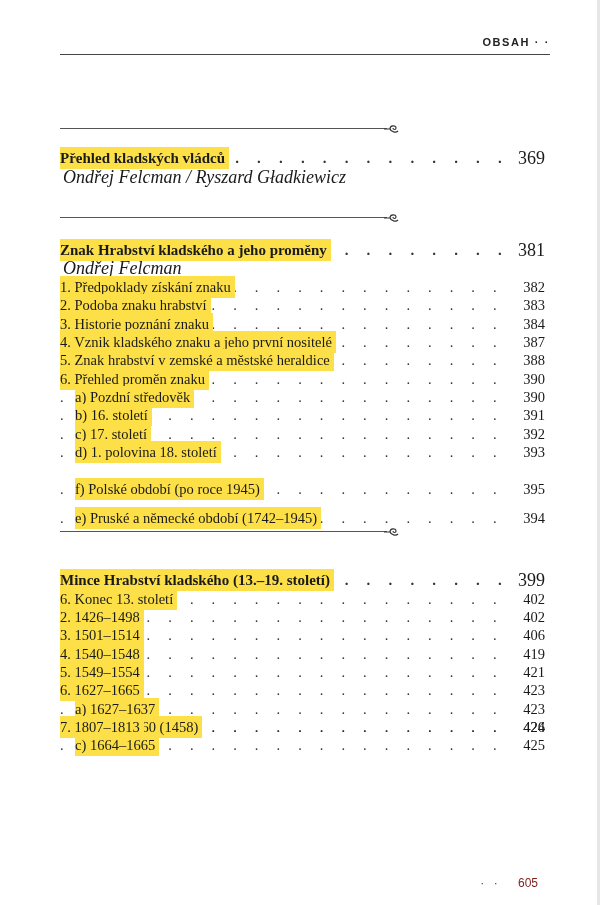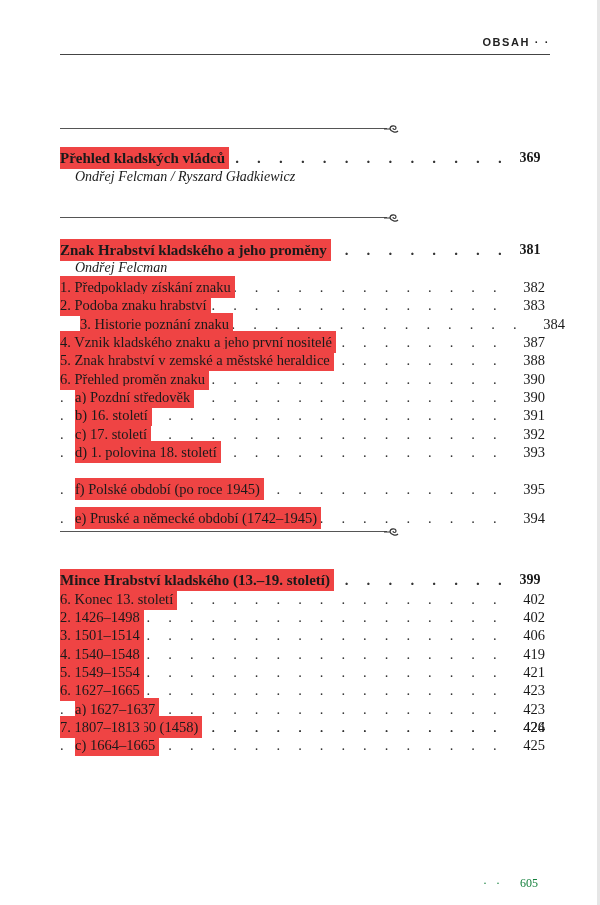--- a/index.html
+++ b/index.html
@@ -65,21 +65,21 @@
       left: 60px;
       width: 485px;
       height: 22px;
       font-size: 14.5px;
       line-height: 22px;
     }
     .entry .text {
       position: absolute;
       left: 0;
       top: 0;
-      background: #ef4444;
+      background: #fde047;
       padding-right: 4px;
       white-space: nowrap;
       z-index: 2;
     }
     .entry .dots {
       position: absolute;
       left: 0;
       right: 44px;
       top: 0;
       overflow: hidden;
@@ -91,38 +91,38 @@
     }
     .entry .page {
       position: absolute;
       right: 0;
       top: 0;
       width: 30px;
       text-align: right;
       white-space: nowrap;
     }
     .entry.title { font-weight: bold; font-size: 15px; }
-    .entry.title .page { font-weight: bold; font-size: 14px; text-align: center; }
+    .entry.title .page { font-weight: normal; font-size: 18px; }
     .author {
       position: absolute;
-      left: 75px;
+      left: 63px;
       font-style: italic;
-      font-size: 14px;
+      font-size: 18px;
       line-height: 22px;
       white-space: nowrap;
     }
     .indent1 .text { left: 0; }
     .indent2 .text { left: 15px; }
     .folio {
       position: absolute;
       top: 876px;
       right: 62px;
-      font-family: Liberation Serif, serif;
+      font-family: Liberation Sans, sans-serif;
       font-size: 12px;
-      color: #15803d;
+      color: #7f1d1d;
     }
     .folio .bullets {
       letter-spacing: 3px;
       margin-right: 14px;
     }
   </style>
 </head>
 <body>
 
 <div class="page-edge"></div>
@@ -162,21 +162,21 @@
 <div class="entry indent1" style="top:276px;">
   <span class="text">1. Předpoklady získání znaku</span>
   <span class="dots">. . . . . . . . . . . . . . . . . . . . . . . . . . . . . . . . . . . . . . . . . . . . . . . . . . . . . . .</span>
   <span class="page">382</span>
 </div>
 <div class="entry indent1" style="top:294px;">
   <span class="text">2. Podoba znaku hrabství</span>
   <span class="dots">. . . . . . . . . . . . . . . . . . . . . . . . . . . . . . . . . . . . . . . . . . . . . . . . . . . . . . .</span>
   <span class="page">383</span>
 </div>
-<div class="entry indent1" style="top:313px;margin-left:20px;">
+<div class="entry indent1" style="top:313px;">
   <span class="text">3. Historie poznání znaku</span>
   <span class="dots">. . . . . . . . . . . . . . . . . . . . . . . . . . . . . . . . . . . . . . . . . . . . . . . . . . . . . . .</span>
   <span class="page">384</span>
 </div>
 <div class="entry indent1" style="top:331px;">
   <span class="text">4. Vznik kladského znaku a jeho první nositelé</span>
   <span class="dots">. . . . . . . . . . . . . . . . . . . . . . . . . . . . . . . . . . . . . . . . . . . . . . . . . . . . . . .</span>
   <span class="page">387</span>
 </div>
 <div class="entry indent1" style="top:349px;">

